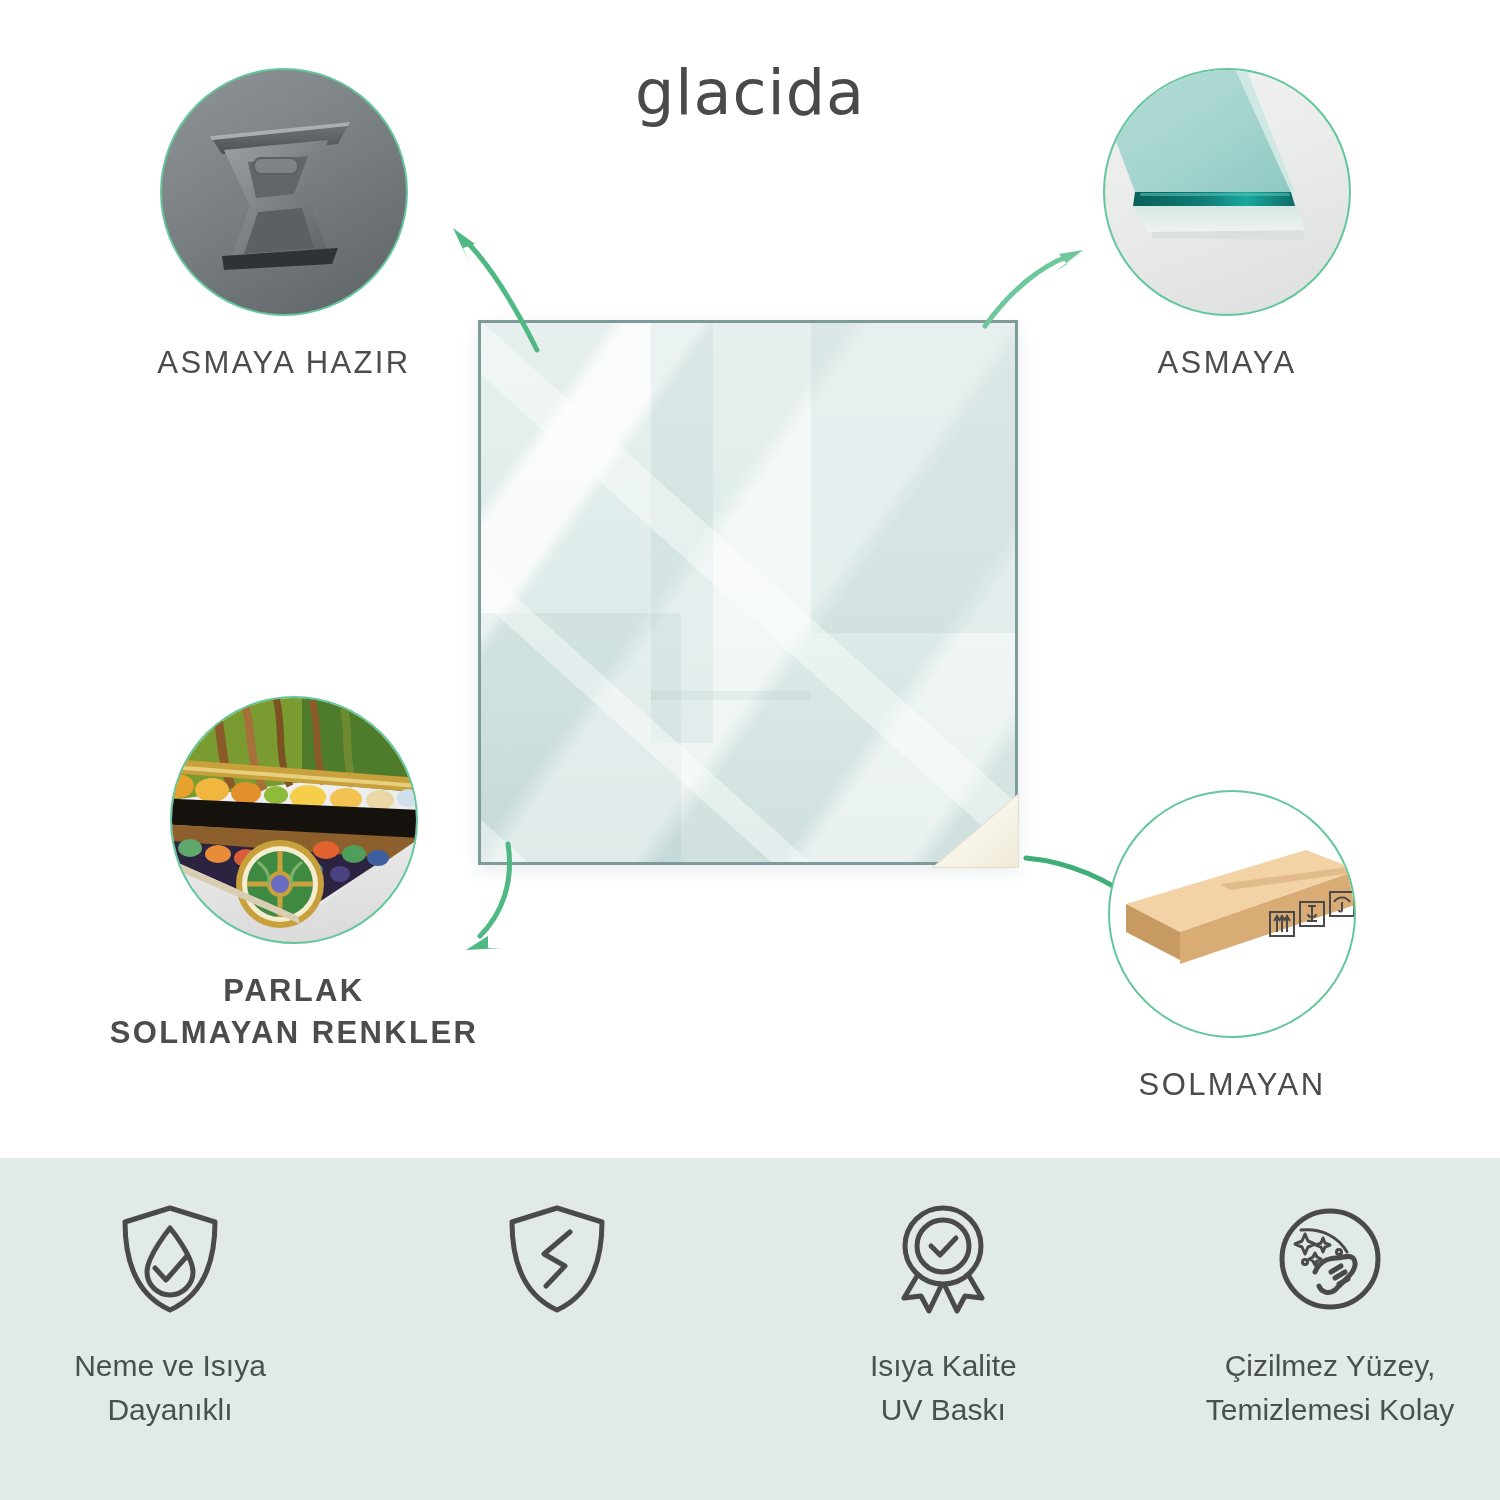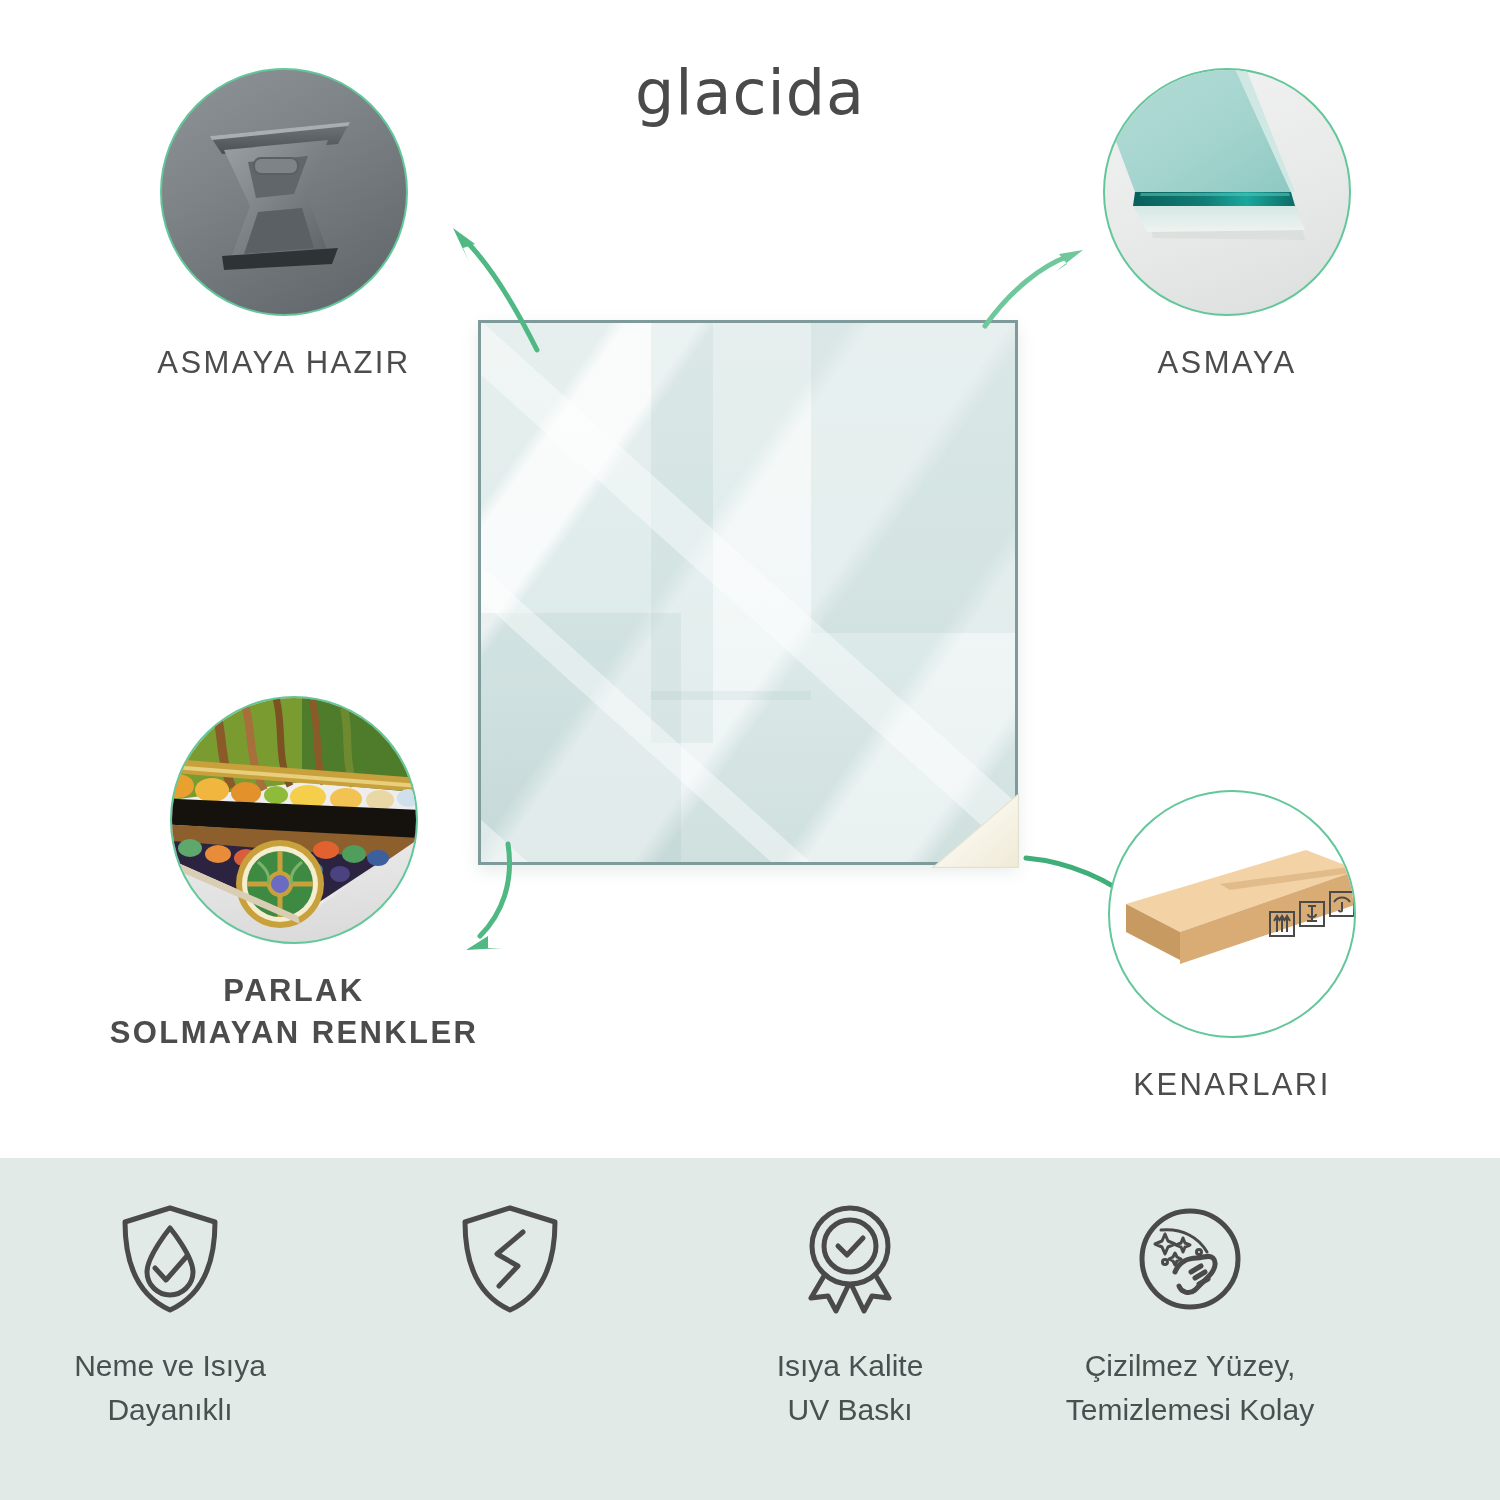--- a/index.html
+++ b/index.html
@@ -145,21 +145,21 @@
   
   #bottom-strip {
     position: absolute;
     left: 0;
     top: 1158px;
     width: 1500px;
     height: 342px;
     background: #e2eae8;
     display: flex;
     align-items: flex-start;
-    justify-content: flex-start;
+    justify-content: space-between;
     padding-top: 42px;
     box-sizing: border-box;
   }
   .strip-item {
     width: 340px;
     display: flex;
     flex-direction: column;
     align-items: center;
   }
   .strip-icon {
@@ -383,21 +383,21 @@
         <rect x="0" y="0" width="24" height="24"></rect>
         <path d="M8,4 L16,4 M12,4 L12,12 M8,12 C8,16 16,16 16,12 M12,12 L12,19 M7,19 L17,19"></path>
       </g>
       <g transform="translate(220,100)" stroke="#4a4a4a" fill="none" stroke-width="2">
         <rect x="0" y="0" width="24" height="24"></rect>
         <path d="M4,10 C8,4 16,4 20,10 M12,10 L12,18 M12,18 C12,20 9,20 9,18"></path>
       </g>
     </svg>
   </div>
   <div class="feature-label">
-    <div>KENARLARI</div>
+    <div>SOLMAYAN</div>
   </div>
 </div>
 
 <div id="bottom-strip">
 
   <div class="strip-item">
     <div class="strip-icon">
       <svg width="118" height="118" viewBox="0 0 118 118" fill="none" stroke="#4a4a4a" stroke-width="5" stroke-linecap="round" stroke-linejoin="round">
         <path d="M59,8 L104,22 C104,66 90,96 59,110 C28,96 14,66 14,22 Z"></path>
         <path d="M59,28 C59,28 82,56 82,72 C82,85 71,95 59,95 C47,95 36,85 36,72 C36,56 59,28 59,28 Z"></path>

